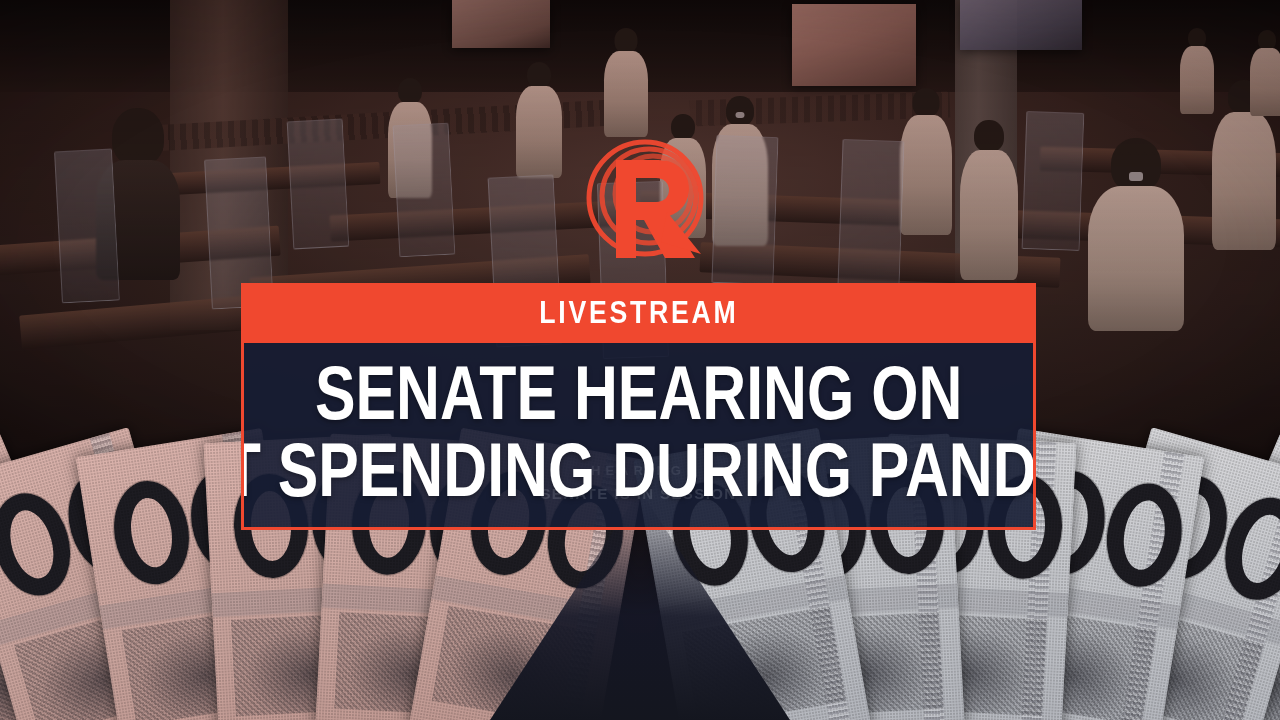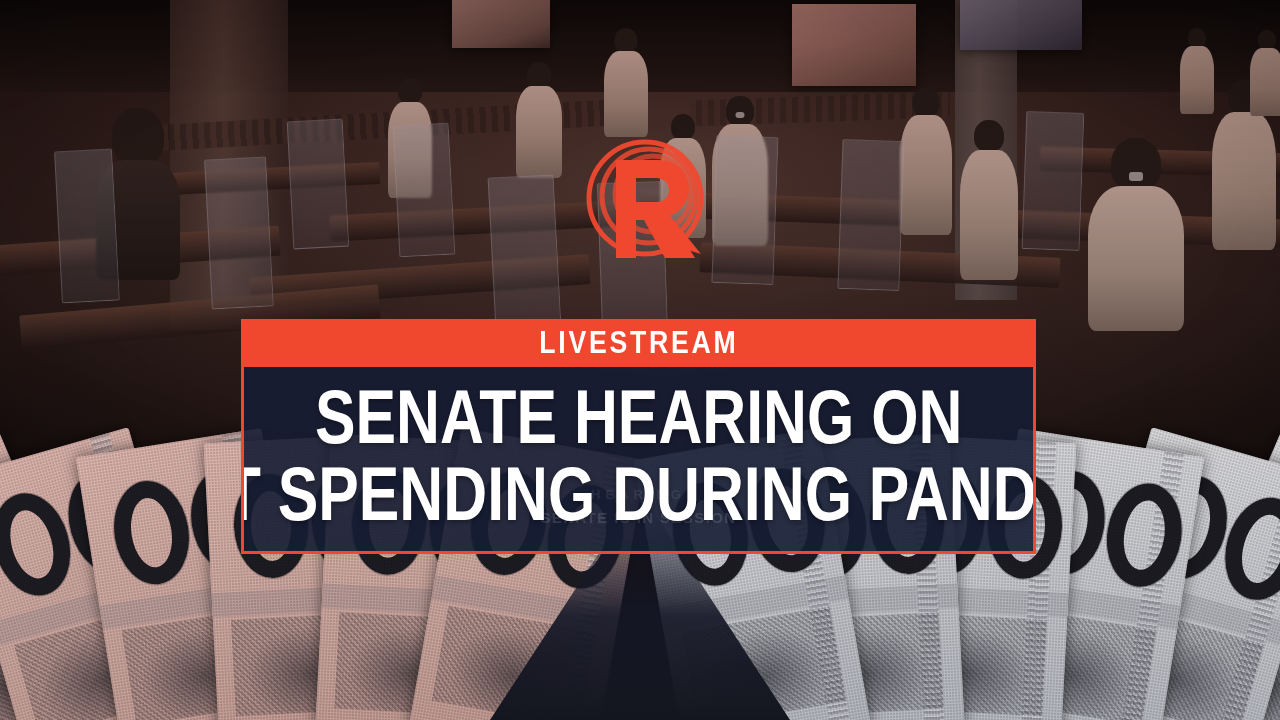--- a/index.html
+++ b/index.html
@@ -182,24 +182,23 @@
   
   .logo {
     position:absolute; left:583px; top:136px;
     width:130px; height:130px;
   }
 
   
   .banner { position:absolute; left:241px; top:283px; width:795px; }
 
   .banner-kicker {
-    height:48px;
+    height:60px;
     display:flex; align-items:center; justify-content:center;
     background:#F0482F;
-    margin-top:36px;
   }
   .banner-kicker span {
     color:#fff;
     font-size:31px;
     font-weight:700;
     letter-spacing:3.2px;
     transform:scaleX(.86);
     font-family:"Liberation Sans Narrow","Liberation Sans", sans-serif;
   }
 

